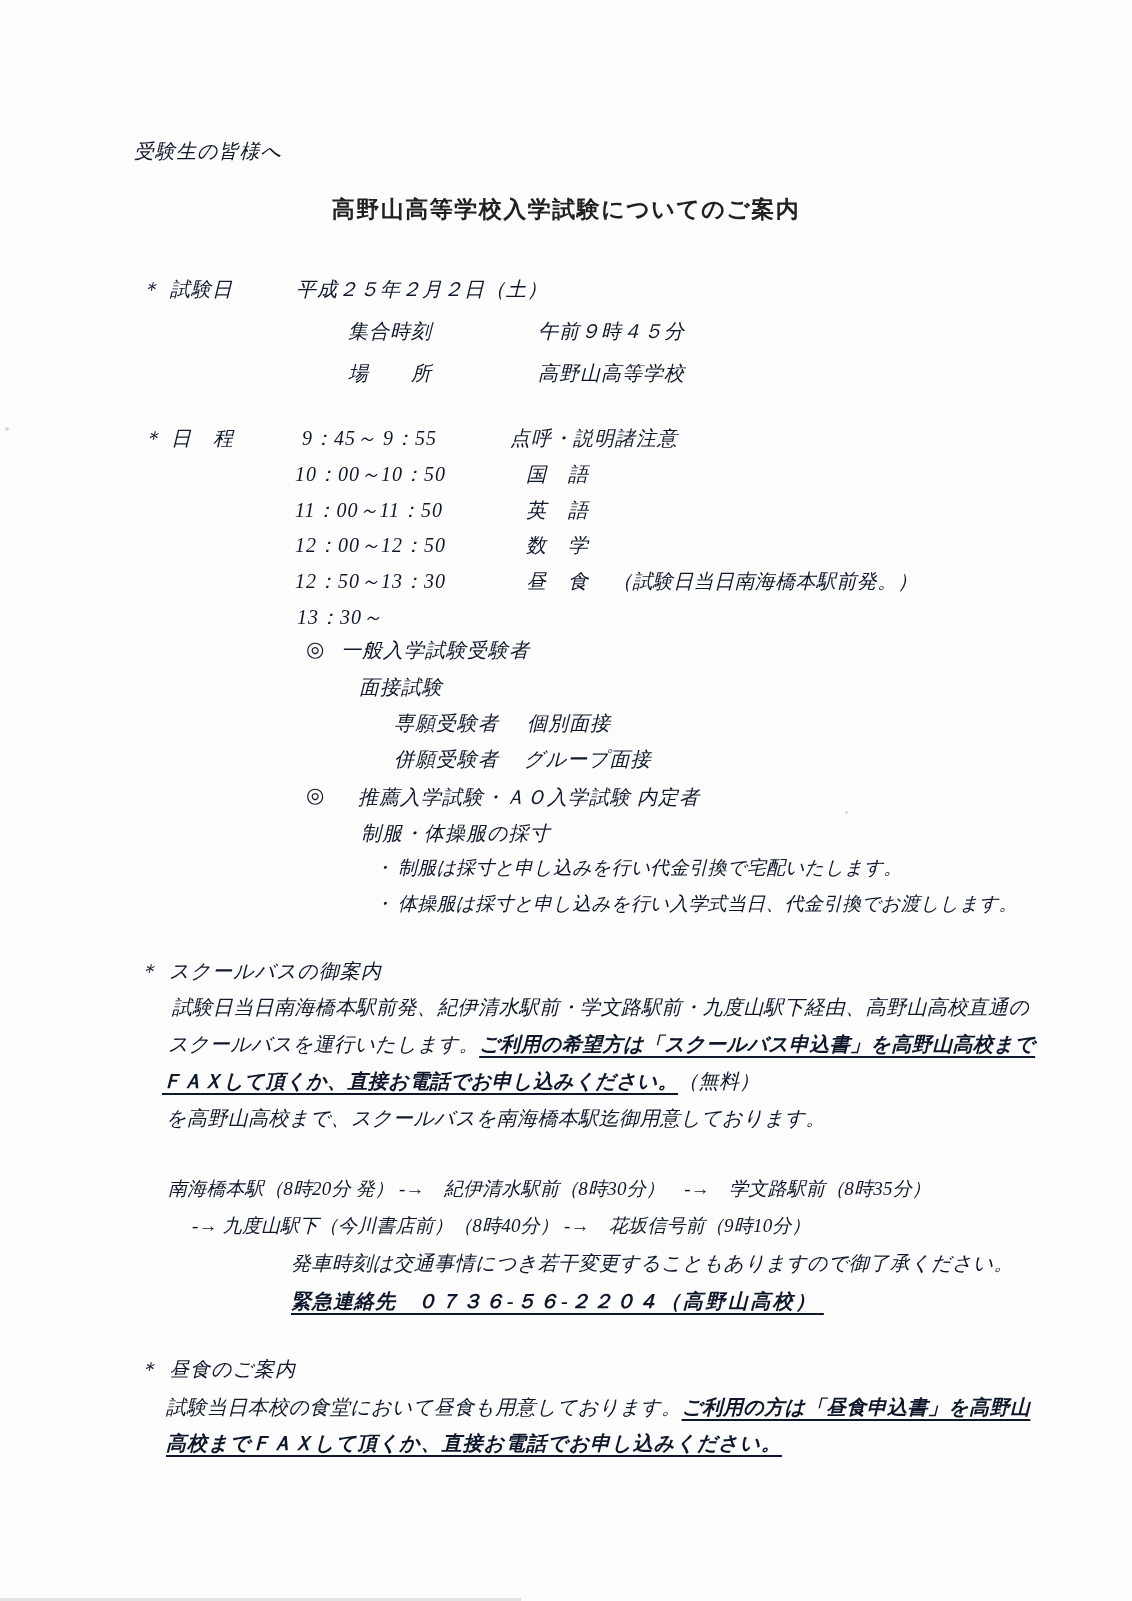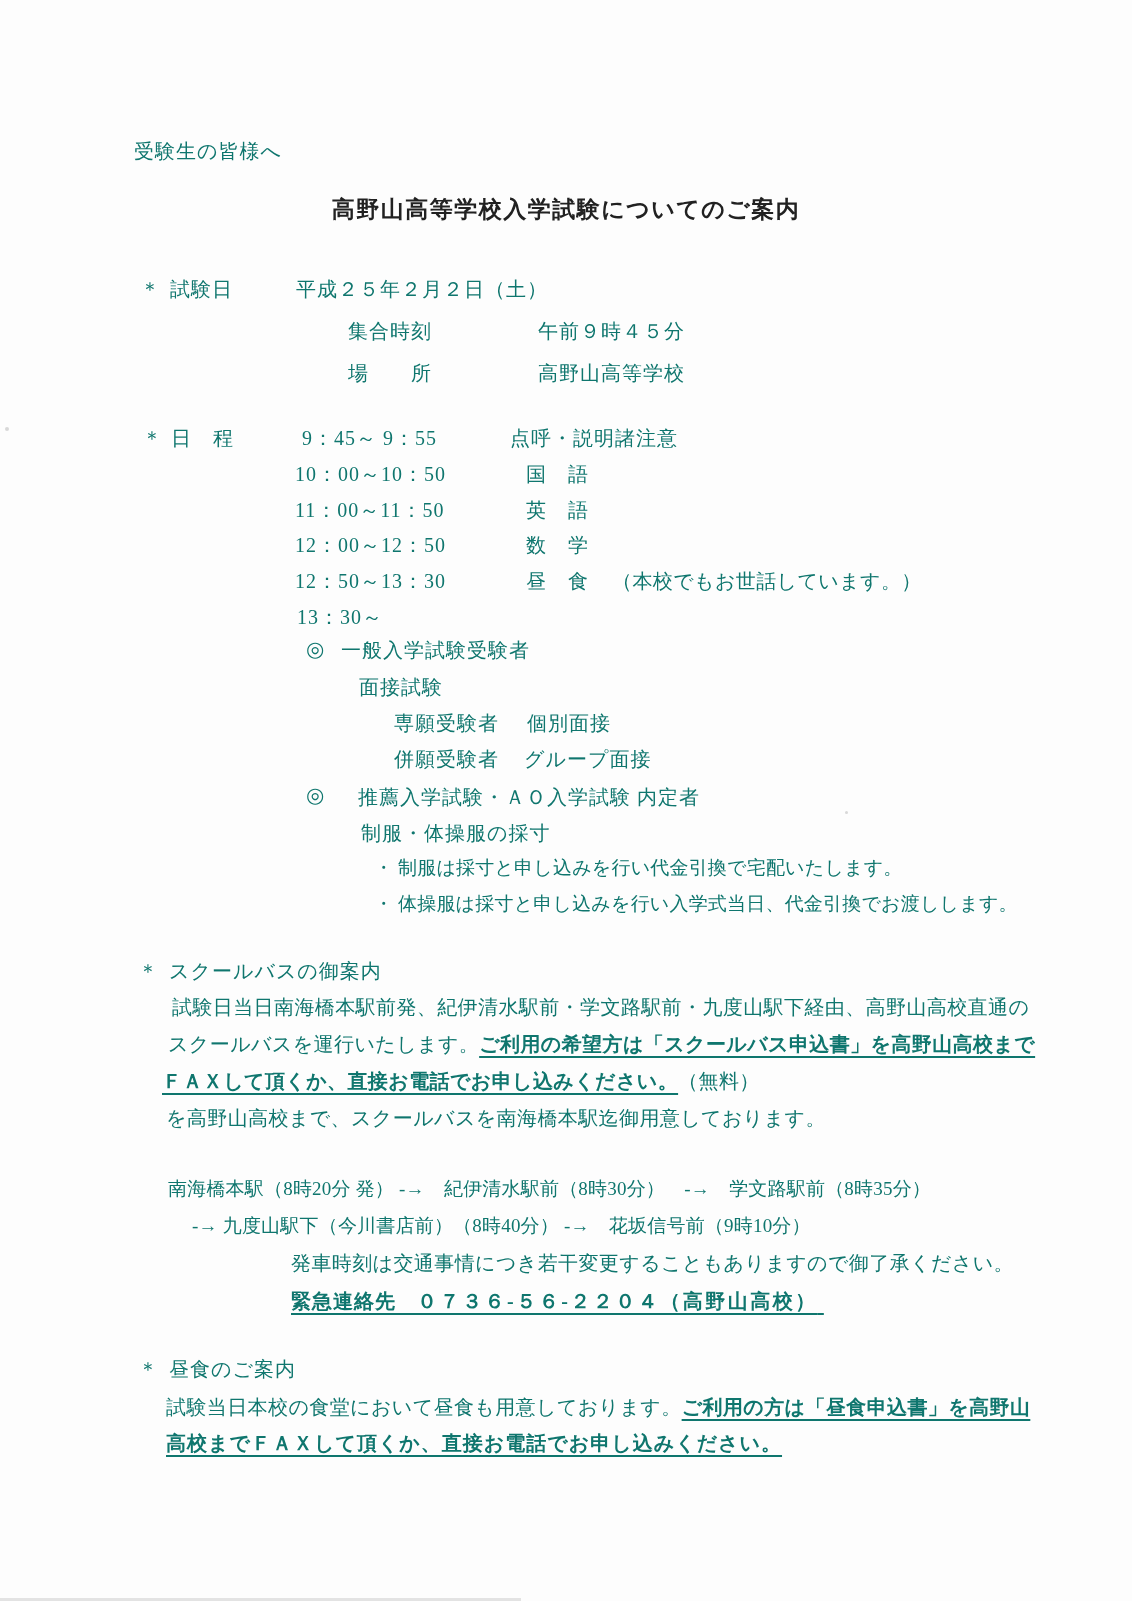--- a/index.html
+++ b/index.html
@@ -12,21 +12,22 @@
     overflow:hidden;
     font-family:"Liberation Serif","DejaVu Serif",serif;
     color:#212121;
   }
   .line{
     position:absolute;
     white-space:pre;
     font-size:20px;
     letter-spacing:1px;
     line-height:1.3;
-    color:#0f766e;
+    color:#0f172a;
+    font-style:italic;
   }
   .small{font-size:19px;letter-spacing:0.2px;}
   .tight{letter-spacing:0.4px;}
   .b{font-weight:bold;}
   .u{text-decoration:underline;text-underline-offset:5px;text-decoration-thickness:1.5px;}
   .title{
     position:absolute;
     left:0;top:194px;width:100%;
     text-align:center;
     font-size:23px;font-weight:bold;letter-spacing:1.5px;
@@ -66,21 +67,21 @@
   <div class="line" style="left:526px;top:461px;">国　語</div>
 
   <div class="line" style="left:295px;top:497px;">11：00～11：50</div>
   <div class="line" style="left:526px;top:497px;">英　語</div>
 
   <div class="line" style="left:295px;top:532px;">12：00～12：50</div>
   <div class="line" style="left:526px;top:532px;">数　学</div>
 
   <div class="line" style="left:295px;top:568px;">12：50～13：30</div>
   <div class="line" style="left:526px;top:568px;">昼　食</div>
-  <div class="line tight" style="left:612px;top:568px;">（本校でもお世話しています。）</div>
+  <div class="line tight" style="left:612px;top:568px;">（試験日当日南海橋本駅前発。）</div>
 
   <div class="line" style="left:297px;top:604px;">13：30～</div>
 
   <div class="line marker" style="left:306px;top:636px;">◎</div>
   <div class="line" style="left:341px;top:637px;">一般入学試験受験者</div>
   <div class="line" style="left:359px;top:674px;">面接試験</div>
 
   <div class="line" style="left:394px;top:710px;">専願受験者</div>
   <div class="line" style="left:527px;top:710px;">個別面接</div>
 

